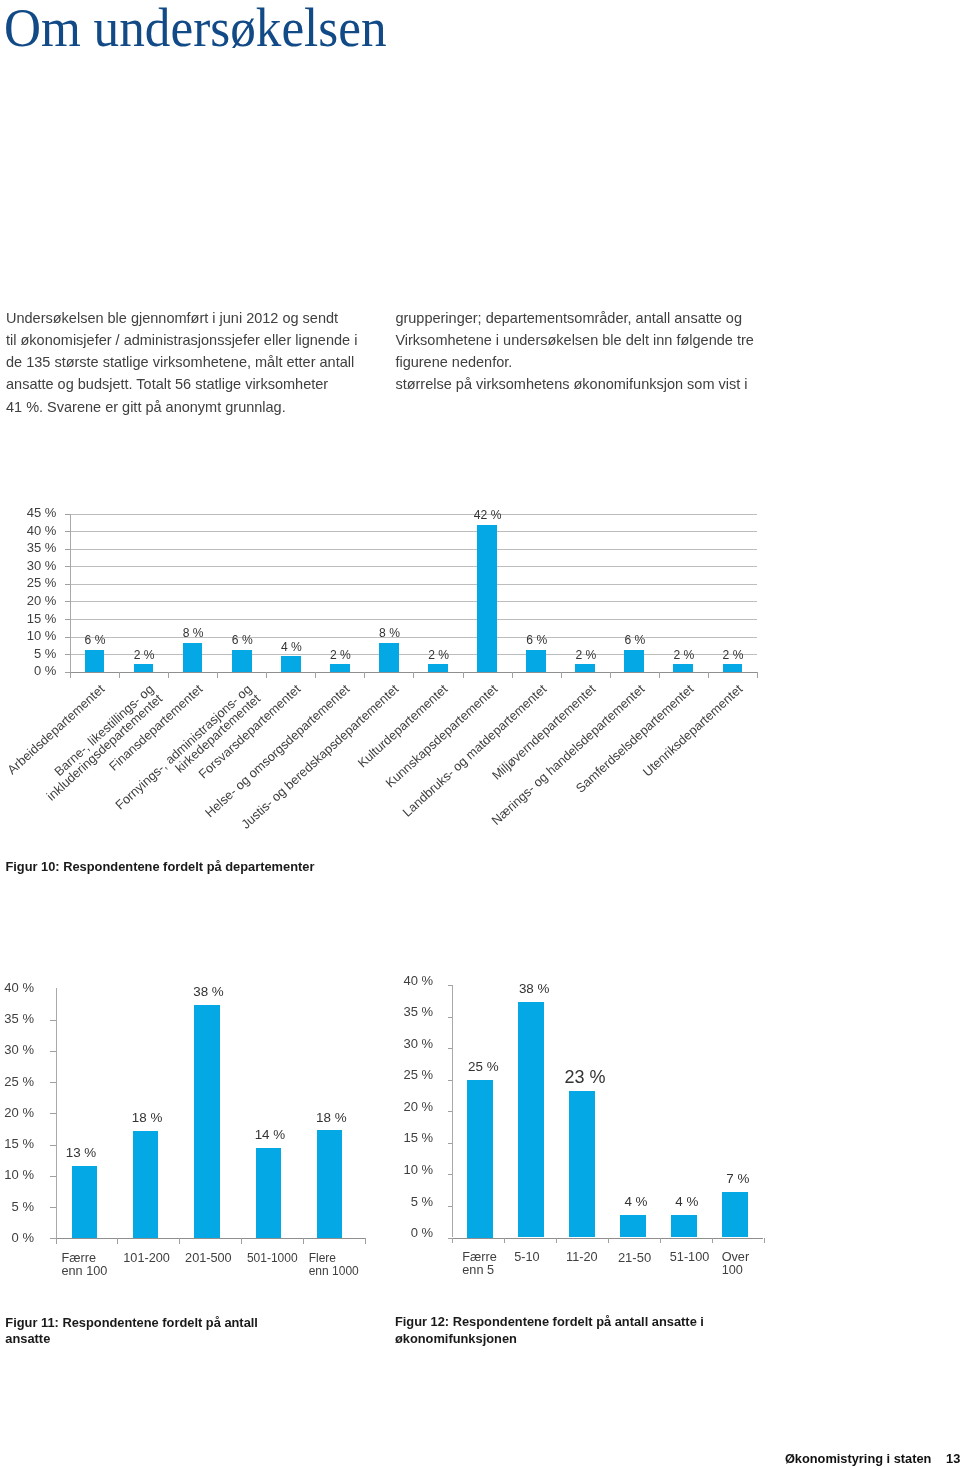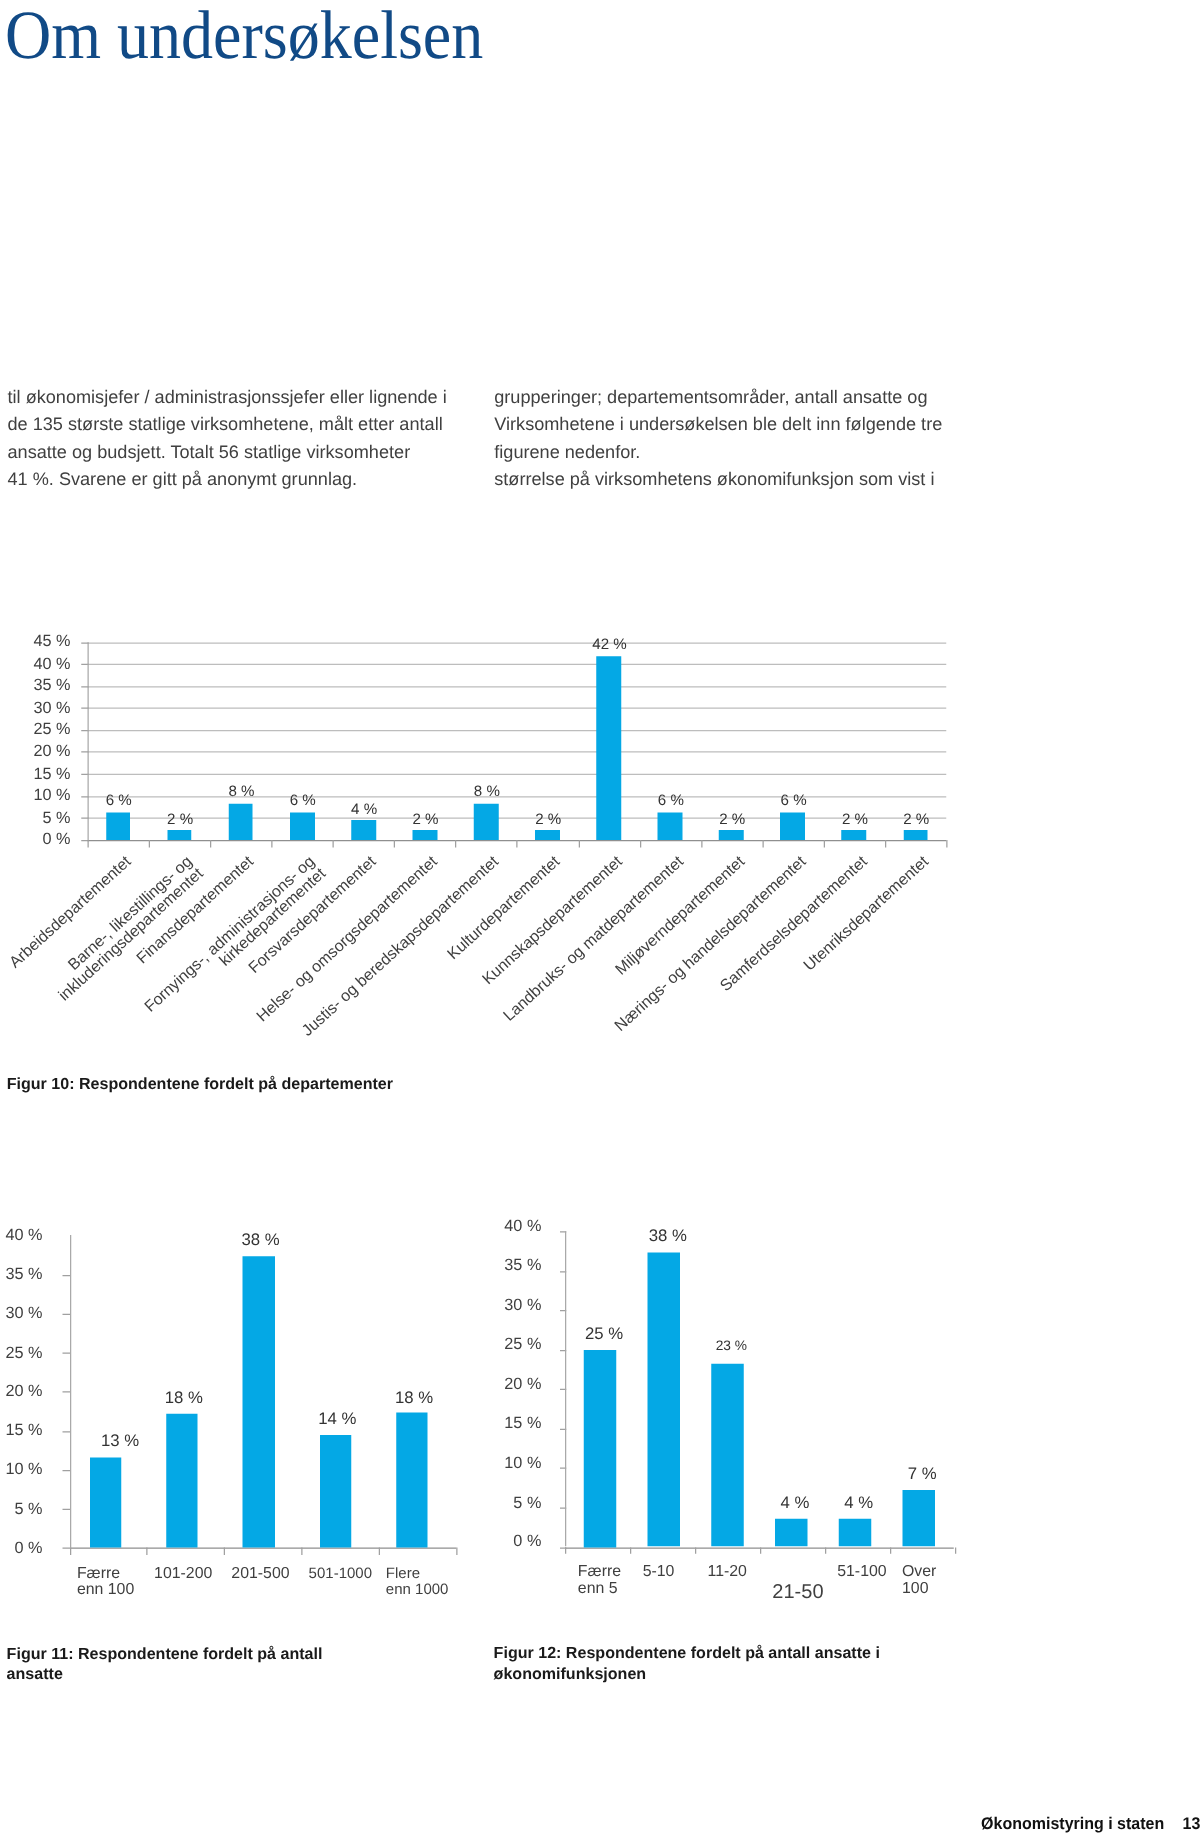--- a/index.html
+++ b/index.html
@@ -50,20 +50,21 @@
   .xlab{position:absolute;white-space:pre;color:#3f3f3f;}
 </style>
 </head>
 <body>
 
 <div class="pg">
 
   <h1 id="page-title">Om undersøkelsen</h1>
 
   <div class="intro-col" id="intro-left">
+      <div>Undersøkelsen ble gjennomført i juni 2012 og sendt</div>
       <div>til økonomisjefer / administrasjonssjefer eller lignende i</div>
       <div>de 135 største statlige virksomhetene, målt etter antall</div>
       <div>ansatte og budsjett. Totalt 56 statlige virksomheter</div>
       <div>41 %. Svarene er gitt på anonymt grunnlag.</div>
     </div>
   <div class="intro-col" id="intro-right">
       <div>grupperinger; departementsområder, antall ansatte og</div>
       <div>Virksomhetene i undersøkelsen ble delt inn følgende tre</div>
       <div>figurene nedenfor.</div>
       <div>størrelse på virksomhetens økonomifunksjon som vist i</div>
@@ -183,21 +184,21 @@
       <div class="ylab" style="left: -26px; top: 980.825px; width: 60px; font-size: 13px; line-height: 14.95px;">40 %</div>
       <div class="axis-v" style="left: 55.5px; top: 988.3px; height: 250px;"></div>
       <div class="axis-h" style="left: 55.5px; top: 1238.3px; width: 309px;"></div>
       <div class="vtick" style="left: 55.5px; top: 1238.3px; height: 5.5px;"></div>
       <div class="vtick" style="left: 117.3px; top: 1238.3px; height: 5.5px;"></div>
       <div class="vtick" style="left: 179.1px; top: 1238.3px; height: 5.5px;"></div>
       <div class="vtick" style="left: 240.9px; top: 1238.3px; height: 5.5px;"></div>
       <div class="vtick" style="left: 302.7px; top: 1238.3px; height: 5.5px;"></div>
       <div class="vtick" style="left: 364.5px; top: 1238.3px; height: 5.5px;"></div>
       <div class="bar" style="left: 71.5px; top: 1165.8px; width: 25.4px; height: 72.5px; background: rgb(4, 168, 229);"></div>
-      <div class="dlab" style="left: 56px; top: 1145.14px; width: 80px; font-size: 13.4px; line-height: 15.41px;">13 %</div>
+      <div class="dlab" style="left: 41px; top: 1145.14px; width: 80px; font-size: 13.4px; line-height: 15.41px;">13 %</div>
       <div class="bar" style="left: 132.9px; top: 1130.8px; width: 25.4px; height: 107.5px; background: rgb(4, 168, 229);"></div>
       <div class="dlab" style="left: 107.1px; top: 1110.14px; width: 80px; font-size: 13.4px; line-height: 15.41px;">18 %</div>
       <div class="bar" style="left: 194.3px; top: 1004.55px; width: 25.4px; height: 233.75px; background: rgb(4, 168, 229);"></div>
       <div class="dlab" style="left: 168.5px; top: 983.89px; width: 80px; font-size: 13.4px; line-height: 15.41px;">38 %</div>
       <div class="bar" style="left: 255.7px; top: 1147.67px; width: 25.4px; height: 90.625px; background: rgb(4, 168, 229);"></div>
       <div class="dlab" style="left: 229.9px; top: 1127.01px; width: 80px; font-size: 13.4px; line-height: 15.41px;">14 %</div>
       <div class="bar" style="left: 317.1px; top: 1130.17px; width: 25.4px; height: 108.125px; background: rgb(4, 168, 229);"></div>
       <div class="dlab" style="left: 291.3px; top: 1109.51px; width: 80px; font-size: 13.4px; line-height: 15.41px;">18 %</div>
       <div class="xlab" style="left: 61.5px; top: 1251.6px; width: 101.8px; font-size: 12.7px; line-height: 13.5px;"><div>Færre</div><div>enn 100</div></div>
       <div class="xlab" style="left: 123.3px; top: 1251.6px; width: 101.8px; font-size: 12.7px; line-height: 13.5px;"><div>101-200</div></div>
@@ -236,31 +237,31 @@
       <div class="vtick" style="left: 556.033px; top: 1237.5px; height: 5.5px;"></div>
       <div class="vtick" style="left: 607.9px; top: 1237.5px; height: 5.5px;"></div>
       <div class="vtick" style="left: 659.767px; top: 1237.5px; height: 5.5px;"></div>
       <div class="vtick" style="left: 711.633px; top: 1237.5px; height: 5.5px;"></div>
       <div class="vtick" style="left: 763.5px; top: 1237.5px; height: 5.5px;"></div>
       <div class="bar" style="left: 467.25px; top: 1079.88px; width: 26.1px; height: 157.625px; background: rgb(4, 168, 229);"></div>
       <div class="dlab" style="left: 443.3px; top: 1058.71px; width: 80px; font-size: 13.4px; line-height: 15.41px;">25 %</div>
       <div class="bar" style="left: 518.15px; top: 1001.69px; width: 26.1px; height: 235.807px; background: rgb(4, 168, 229);"></div>
       <div class="dlab" style="left: 494.2px; top: 980.533px; width: 80px; font-size: 13.4px; line-height: 15.41px;">38 %</div>
       <div class="bar" style="left: 569.05px; top: 1091.22px; width: 26.1px; height: 146.276px; background: rgb(4, 168, 229);"></div>
-      <div class="dlab" style="left: 545.1px; top: 1070.06px; width: 80px; font-size: 11px; line-height: 15.41px;">23 %</div>
+      <div class="dlab" style="left: 545.1px; top: 1070.06px; width: 80px; font-size: 18px; line-height: 15.41px;">23 %</div>
       <div class="bar" style="left: 619.95px; top: 1214.8px; width: 26.1px; height: 22.698px; background: rgb(4, 168, 229);"></div>
       <div class="dlab" style="left: 596px; top: 1193.64px; width: 80px; font-size: 13.4px; line-height: 15.41px;">4 %</div>
       <div class="bar" style="left: 670.85px; top: 1214.8px; width: 26.1px; height: 22.698px; background: rgb(4, 168, 229);"></div>
       <div class="dlab" style="left: 646.9px; top: 1193.64px; width: 80px; font-size: 13.4px; line-height: 15.41px;">4 %</div>
       <div class="bar" style="left: 721.75px; top: 1192.42px; width: 26.1px; height: 45.0808px; background: rgb(4, 168, 229);"></div>
       <div class="dlab" style="left: 697.8px; top: 1171.26px; width: 80px; font-size: 13.4px; line-height: 15.41px;">7 %</div>
       <div class="xlab" style="left: 462.3px; top: 1250.8px; width: 91.8667px; font-size: 12.7px; line-height: 13.5px;"><div>Færre</div><div>enn 5</div></div>
       <div class="xlab" style="left: 514.167px; top: 1250.8px; width: 91.8667px; font-size: 12.7px; line-height: 13.5px;"><div>5-10</div></div>
       <div class="xlab" style="left: 566.033px; top: 1250.8px; width: 91.8667px; font-size: 12.7px; line-height: 13.5px;"><div>11-20</div></div>
-      <div class="xlab" style="left: 617.9px; top: 1250.8px; width: 91.8667px; font-size: 16px; line-height: 13.5px; margin-top: 16px;"><div>21-50</div></div>
+      <div class="xlab" style="left: 617.9px; top: 1250.8px; width: 91.8667px; font-size: 13px; line-height: 13.5px;"><div>21-50</div></div>
       <div class="xlab" style="left: 669.767px; top: 1250.8px; width: 91.8667px; font-size: 12.7px; line-height: 13.5px;"><div>51-100</div></div>
       <div class="xlab" style="left: 721.633px; top: 1250.8px; width: 91.8667px; font-size: 12.7px; line-height: 13.5px;"><div>Over</div><div>100</div></div>
     </div>
   <div class="fig-caption" id="cap12">
       <div>Figur 12: Respondentene fordelt på antall ansatte i</div>
       <div>økonomifunksjonen</div>
     </div>
 
   <div id="footer">
     <span class="ftxt">Økonomistyring i staten</span><span class="fnum">13</span>

